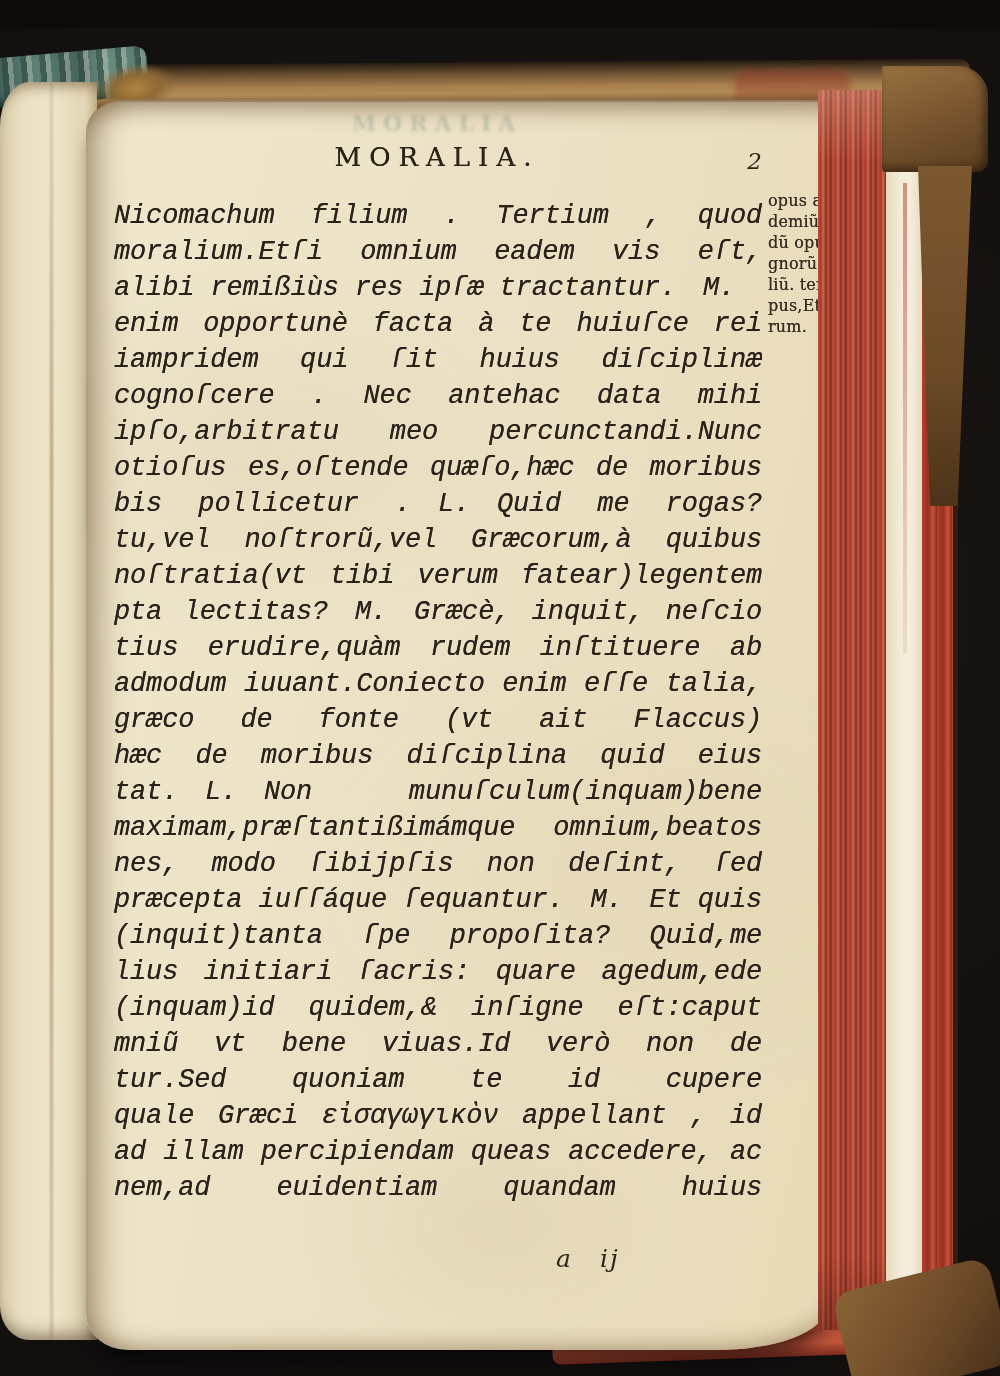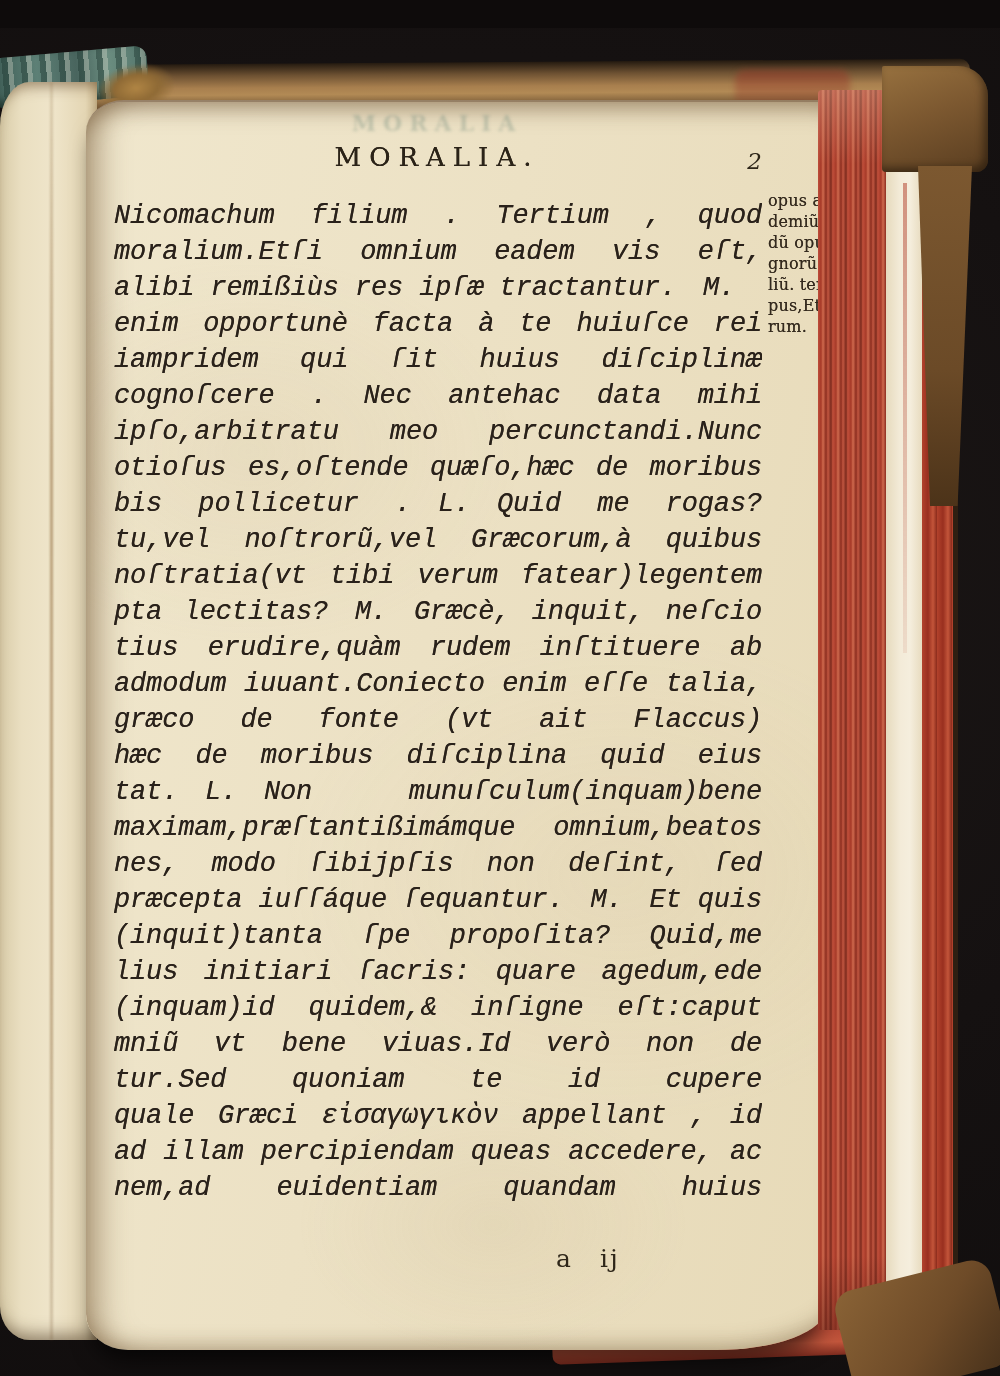--- a/index.html
+++ b/index.html
@@ -54,21 +54,21 @@
 
   .body{left:28px;top:96px;width:648px;color:#29211a;}
   .body-line{position:relative;display:block;width:100%;height:36px;line-height:36px;
     font-style:italic;font-size:27px;letter-spacing:-.15px;white-space:normal;overflow:hidden;
     text-align:justify;text-align-last:justify;text-shadow:0 0 .5px rgba(41,33,26,.8);font-family:Liberation Mono, monospace;}
 
   .margin{left:682px;top:88px;width:100px;color:#33291d;}
   .margin-line{position:relative;display:block;height:21px;line-height:21px;font-size:16px;
     letter-spacing:.2px;white-space:nowrap;text-shadow:0 0 .4px rgba(51,41,29,.8);}
 
-  .sig{left:470px;top:1142px;font-size:25px;color:#2e2619;letter-spacing:2px;text-align:center;}
+  .sig{left:470px;top:1142px;font-style:italic;font-size:25px;color:#2e2619;letter-spacing:2px;text-align:center;}
 
   
   .fe-a{left:818px;top:62px;width:72px;height:1240px;z-index:5;border-radius:4px;
     background:
       linear-gradient(180deg,rgba(245,230,200,.25) 0%,rgba(0,0,0,0) 6%,rgba(0,0,0,0) 94%,rgba(60,20,12,.35) 100%),
       repeating-linear-gradient(90deg,#bf4d3a 0px,#a63a28 3px,#d06a4e 5px,#8c2d1f 8px,#c25741 10px,#7c2a1d 13px,#c9553e 15px);}
   .fe-white{left:886px;top:108px;width:40px;height:1175px;z-index:5;border-radius:6px;
     background:linear-gradient(90deg,#e6dabd 0%,#f3ebd8 35%,#f5eedd 60%,#e3d5b5 100%),
                linear-gradient(180deg,rgba(0,0,0,.1),rgba(0,0,0,0) 8%);}
   .fe-white:after{content:"";position:absolute;left:17px;top:4%;width:4px;height:40%;filter:blur(.5px);

